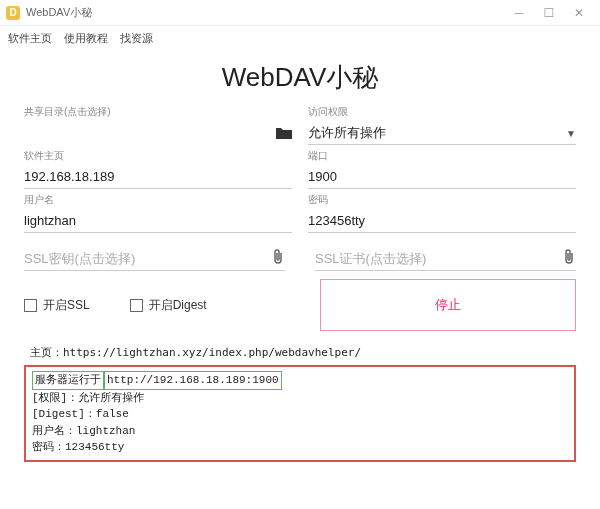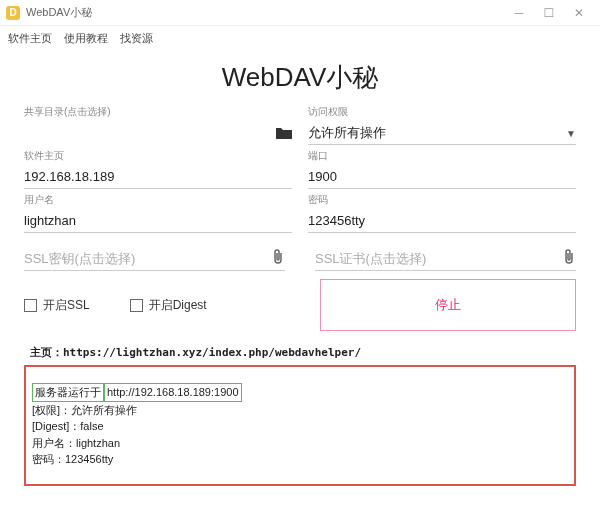--- a/index.html
+++ b/index.html
@@ -17,23 +17,23 @@
 .field-label { font-size: 10px; color: #888; margin-bottom: 2px; display: block; }
 .field-input { width: 100%; border: none; border-bottom: 1px solid #ccc; padding: 4px 0; font-size: 13px; color: #222; background: transparent; outline: none; }
 .field-input::placeholder { color: #aaa; }
 .field-icon { position: absolute; right: 0; bottom: 6px; color: #555; font-size: 14px; }
 .ssl-row { display: flex; gap: 30px; margin-top: 14px; margin-bottom: 8px; }
 .action-row { display: flex; gap: 42px; align-items: center; margin-bottom: 14px; justify-content: flex-end; }
 .checks { flex: 1; display: flex; gap: 40px; }
 .check { display: flex; align-items: center; gap: 6px; font-size: 12px; color: #333; cursor: pointer; }
 .check-box { width: 13px; height: 13px; border: 1.5px solid #666; }
 .stop-btn { flex: 1; border: 1px solid #f48fb1; color: #e91e63; background: #fff; padding: 16px 0; font-size: 13px; cursor: pointer; text-align: center; }
-.log-box { border: 2px solid #d9534f; padding: 16px 6px; font-family: Liberation Sans, sans-serif; font-size: 11px; line-height: 1.5; color: #222; position: relative; margin-top: 6px; }
+.log-box { border: 2px solid #d9534f; padding: 4px 6px; font-family: Liberation Mono, monospace; font-size: 11px; line-height: 1.5; color: #222; position: relative; margin-top: 6px; }
 .log-box .hl { border: 1.5px solid #5cb85c; padding: 0 2px; display: inline-block; }
-.homepage-line { font-family: "SimSun", monospace; font-size: 11px; color: #222; margin-left: 6px; margin-bottom: -1px; position: relative; z-index: 1; font-weight: bold; }
+.homepage-line { font-family: "SimSun", monospace; font-size: 11px; color: #222; margin-left: 6px; margin-bottom: -1px; position: relative; z-index: 1; }
 svg { display: block; }
 </style>
 </head>
 <body>
 
 <div class="titlebar">
   <div class="app-icon">D</div>
   <div class="title">WebDAV小秘</div>
   <div class="winbtn">─</div>
   <div class="winbtn">☐</div>

